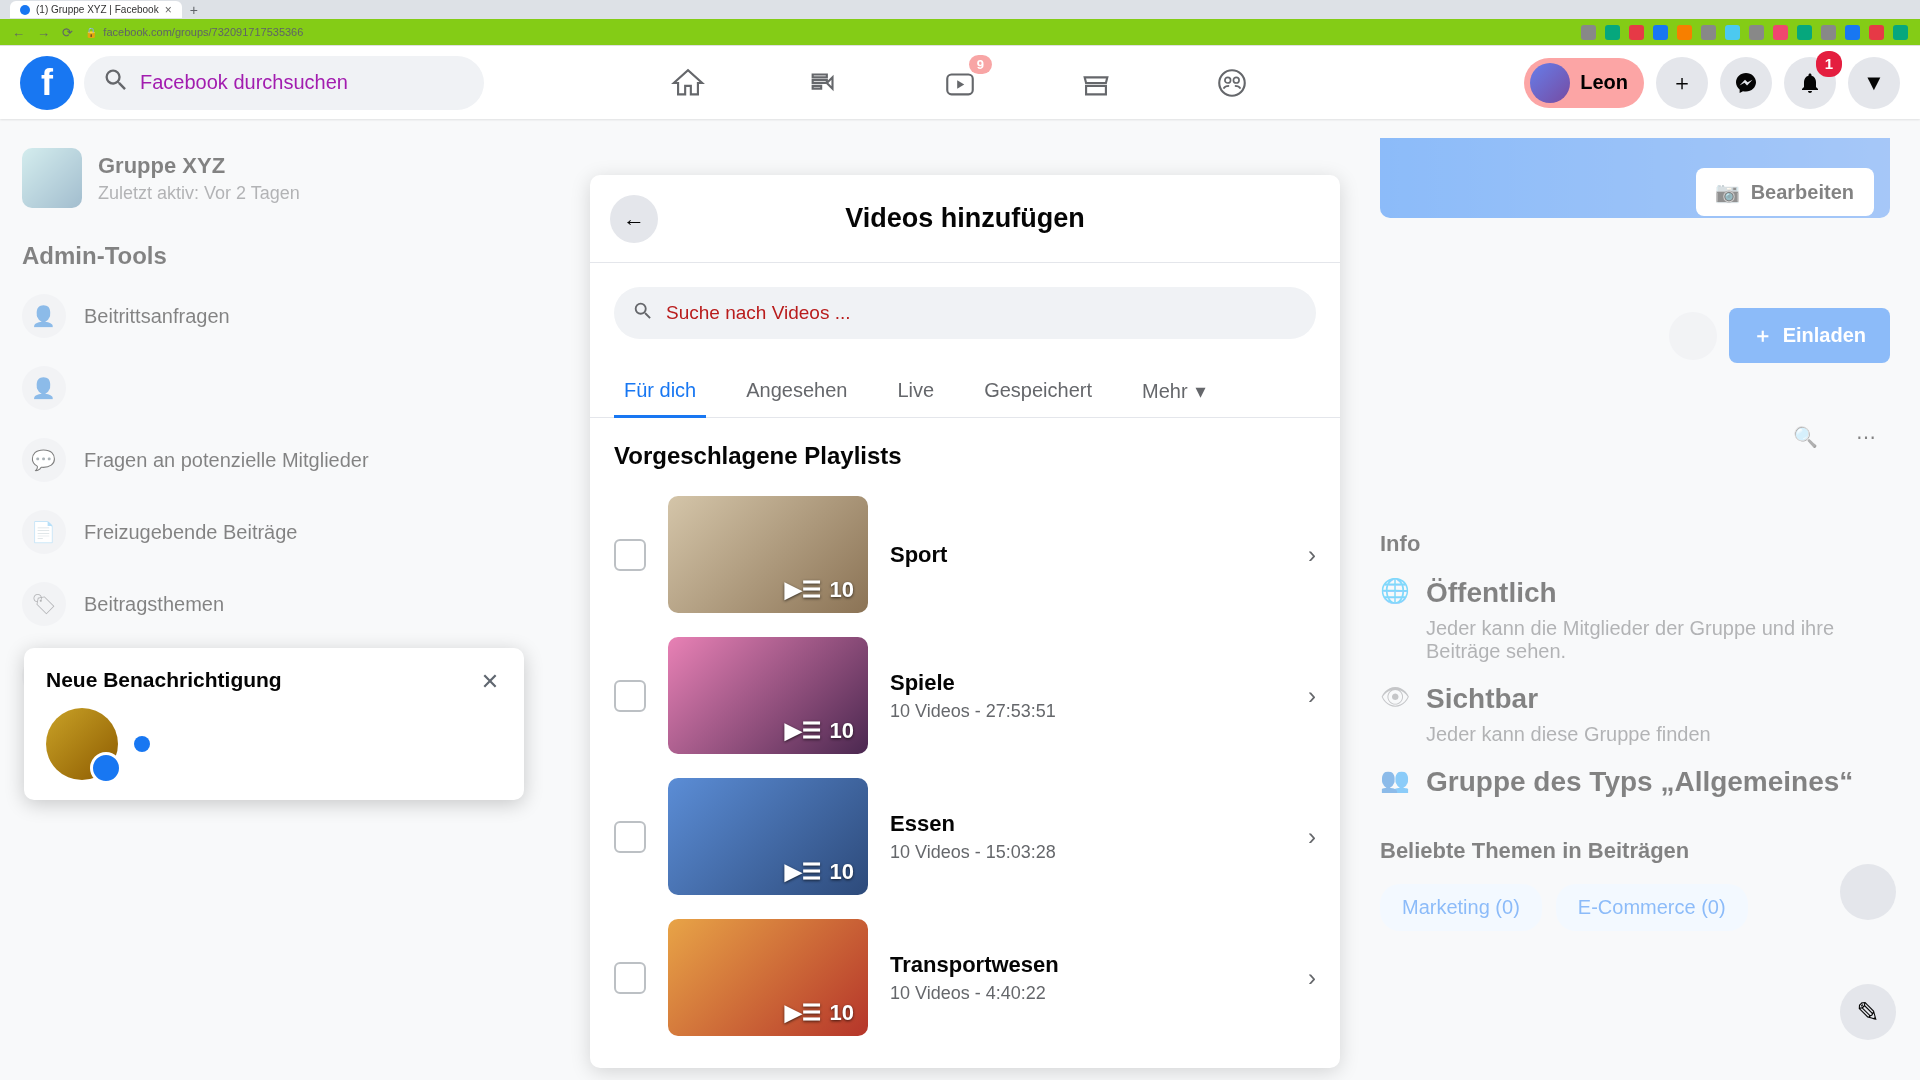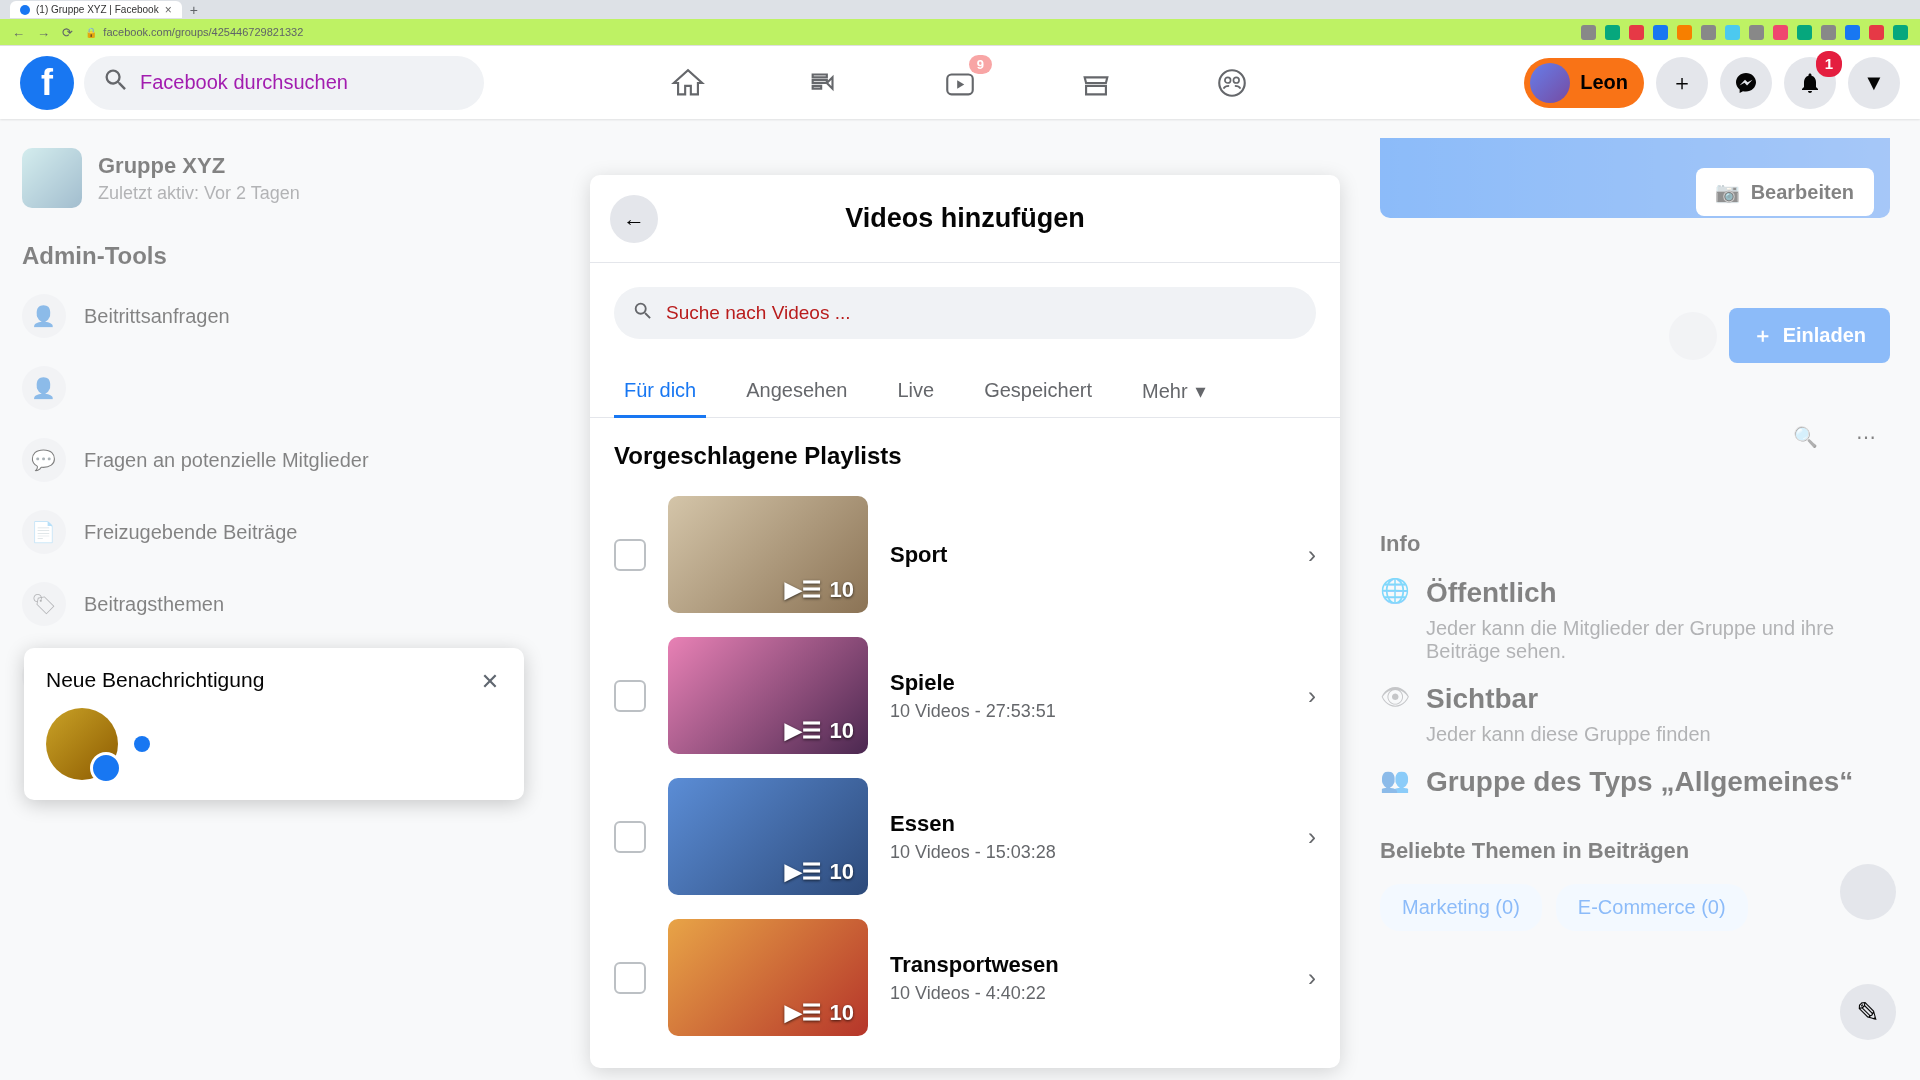--- a/index.html
+++ b/index.html
@@ -1,19 +1,19 @@
 <!DOCTYPE html>
 <html><head>
 <meta charset="utf-8">
 <style>
 *{margin:0;padding:0;box-sizing:border-box;font-family:Helvetica,Arial,sans-serif}
 body{background:#f0f2f5;width:1920px;height:1080px;overflow:hidden;position:relative}
 
 
-.browser-chrome{background:#bef264;border-bottom:1px solid #e0e0e0}
+.browser-chrome{background:#84cc16;border-bottom:1px solid #e0e0e0}
 .tab-bar{height:19px;background:#dde1e6;display:flex;align-items:center;padding-left:10px}
 .tab{background:#fff;height:17px;border-radius:6px 6px 0 0;padding:0 10px;display:flex;align-items:center;gap:6px;font-size:10px;color:#333;min-width:160px}
 .tab-icon{width:10px;height:10px;background:#1877f2;border-radius:50%}
 .tab-close{font-size:12px;color:#666;margin-left:auto}
 .new-tab{margin-left:8px;color:#5f6368;font-size:14px}
 .url-bar{height:26px;display:flex;align-items:center;padding:0 12px;gap:12px}
 .nav-arrow{color:#5f6368;font-size:13px}
 .url-input{flex:0 0 auto;color:#5f6368;font-size:11px;display:flex;align-items:center;gap:6px}
 .lock-icon{color:#5f6368;font-size:10px}
 .ext-icons{margin-left:auto;display:flex;gap:9px;align-items:center}
@@ -28,21 +28,21 @@
 
 .fb-header{height:73px;background:#fff;box-shadow:0 1px 2px rgba(0,0,0,0.1);display:flex;align-items:center;padding:0 20px;position:relative;z-index:10}
 .fb-logo{width:54px;height:54px;background:#1877f2;border-radius:50%;display:flex;align-items:center;justify-content:center;color:#fff;font-weight:bold;font-size:36px}
 .search-box{margin-left:10px;background:#f0f2f5;border-radius:50px;height:54px;width:400px;display:flex;align-items:center;padding:0 18px;gap:10px}
 .search-icon{color:#65676b;font-size:18px}
 .search-placeholder{color:#a21caf;font-size:20px}
 .center-nav{position:absolute;left:50%;transform:translateX(-50%);display:flex;gap:100px}
 .nav-icon{width:36px;height:36px;display:flex;align-items:center;justify-content:center;color:#65676b;position:relative}
 .nav-badge{position:absolute;top:-10px;right:-14px;background:#f8a5a5;color:#fff;border-radius:12px;padding:2px 8px;font-size:13px;font-weight:600}
 .right-section{margin-left:auto;display:flex;align-items:center;gap:12px}
-.profile-pill{background:#f97316;border-radius:26px;height:50px;padding:0 16px 0 6px;display:flex;align-items:center;gap:10px;font-weight:600;font-size:20px}
+.profile-pill{background:#fca5a5;border-radius:26px;height:50px;padding:0 16px 0 6px;display:flex;align-items:center;gap:10px;font-weight:600;font-size:20px}
 .profile-avatar{width:40px;height:40px;border-radius:50%;background:linear-gradient(135deg,#667eea,#764ba2)}
 .circle-btn{width:52px;height:52px;background:#e4e6eb;border-radius:50%;display:flex;align-items:center;justify-content:center;font-size:22px;color:#050505;position:relative}
 .notif-badge{position:absolute;top:-6px;right:-6px;background:#e41e3f;color:#fff;border-radius:12px;width:26px;height:26px;display:flex;align-items:center;justify-content:center;font-size:15px;font-weight:700}
 
 
 .dim-overlay{position:absolute;top:118px;left:0;right:0;bottom:0;background:rgba(255,255,255,0.5);z-index:1}
 
 
 .left-sidebar{position:absolute;top:118px;left:0;width:520px;padding:20px 12px}
 .group-header{display:flex;align-items:center;gap:16px;padding:10px}
@@ -89,21 +89,21 @@
 .checkbox{width:32px;height:32px;border:2px solid #bcc0c4;border-radius:6px}
 .thumb{width:200px;height:117px;background:linear-gradient(135deg,#8a8d91,#606770);border-radius:10px;position:relative;display:flex;align-items:flex-end;justify-content:flex-end;padding:10px 14px}
 .thumb-badge{color:#fff;font-size:22px;font-weight:600;display:flex;align-items:center;gap:8px;text-shadow:0 1px 3px rgba(0,0,0,0.7)}
 .playlist-info{flex:1}
 .playlist-name{font-size:22px;font-weight:600;color:#050505}
 .playlist-meta{font-size:18px;color:#65676b;margin-top:5px}
 .chevron{font-size:24px;color:#65676b}
 
 
 .toast{position:absolute;bottom:280px;left:24px;width:500px;background:#fff;border-radius:10px;box-shadow:0 4px 20px rgba(0,0,0,0.2);padding:20px 22px;z-index:200}
-.toast-title{font-size:21px;font-weight:400;color:#050505}
+.toast-title{font-size:21px;font-weight:700;color:#050505}
 .toast-close{position:absolute;top:14px;right:14px;width:40px;height:40px;border-radius:50%;display:flex;align-items:center;justify-content:center;font-size:22px;color:#606770}
 .toast-body{display:flex;gap:16px;margin-top:16px;align-items:center}
 .toast-avatar{width:72px;height:72px;border-radius:50%;background:linear-gradient(135deg,#c9a227,#8d5b00);position:relative;flex-shrink:0}
 .toast-sub-icon{position:absolute;bottom:-4px;right:-4px;width:32px;height:32px;background:#1877f2;border-radius:50%;border:3px solid #fff}
 .toast-text{font-size:19px;color:#050505;line-height:1.4}
 .toast-bold{font-weight:700}
 .toast-time{font-size:17px;color:#1877f2;font-weight:500;margin-top:6px}
 .toast-dot{width:16px;height:16px;background:#1877f2;border-radius:50%;flex-shrink:0}
 
 
@@ -125,21 +125,21 @@
       <span class="tab-close">×</span>
     </div>
     <span class="new-tab">+</span>
   </div>
   <div class="url-bar">
     <span class="nav-arrow">←</span>
     <span class="nav-arrow">→</span>
     <span class="nav-arrow">⟳</span>
     <div class="url-input">
       <span class="lock-icon">🔒</span>
-      <span>facebook.com/groups/425446729821332</span>
+      <span>facebook.com/groups/732091717535366</span>
     </div>
     <div class="ext-icons">
       <span class="ext-dot"></span>
       <span class="ext-dot green"></span>
       <span class="ext-dot red"></span>
       <span class="ext-dot blue"></span>
       <span class="ext-dot orange"></span>
       <span class="ext-dot"></span>
       <span class="ext-dot cyan"></span>
       <span class="ext-dot"></span>

